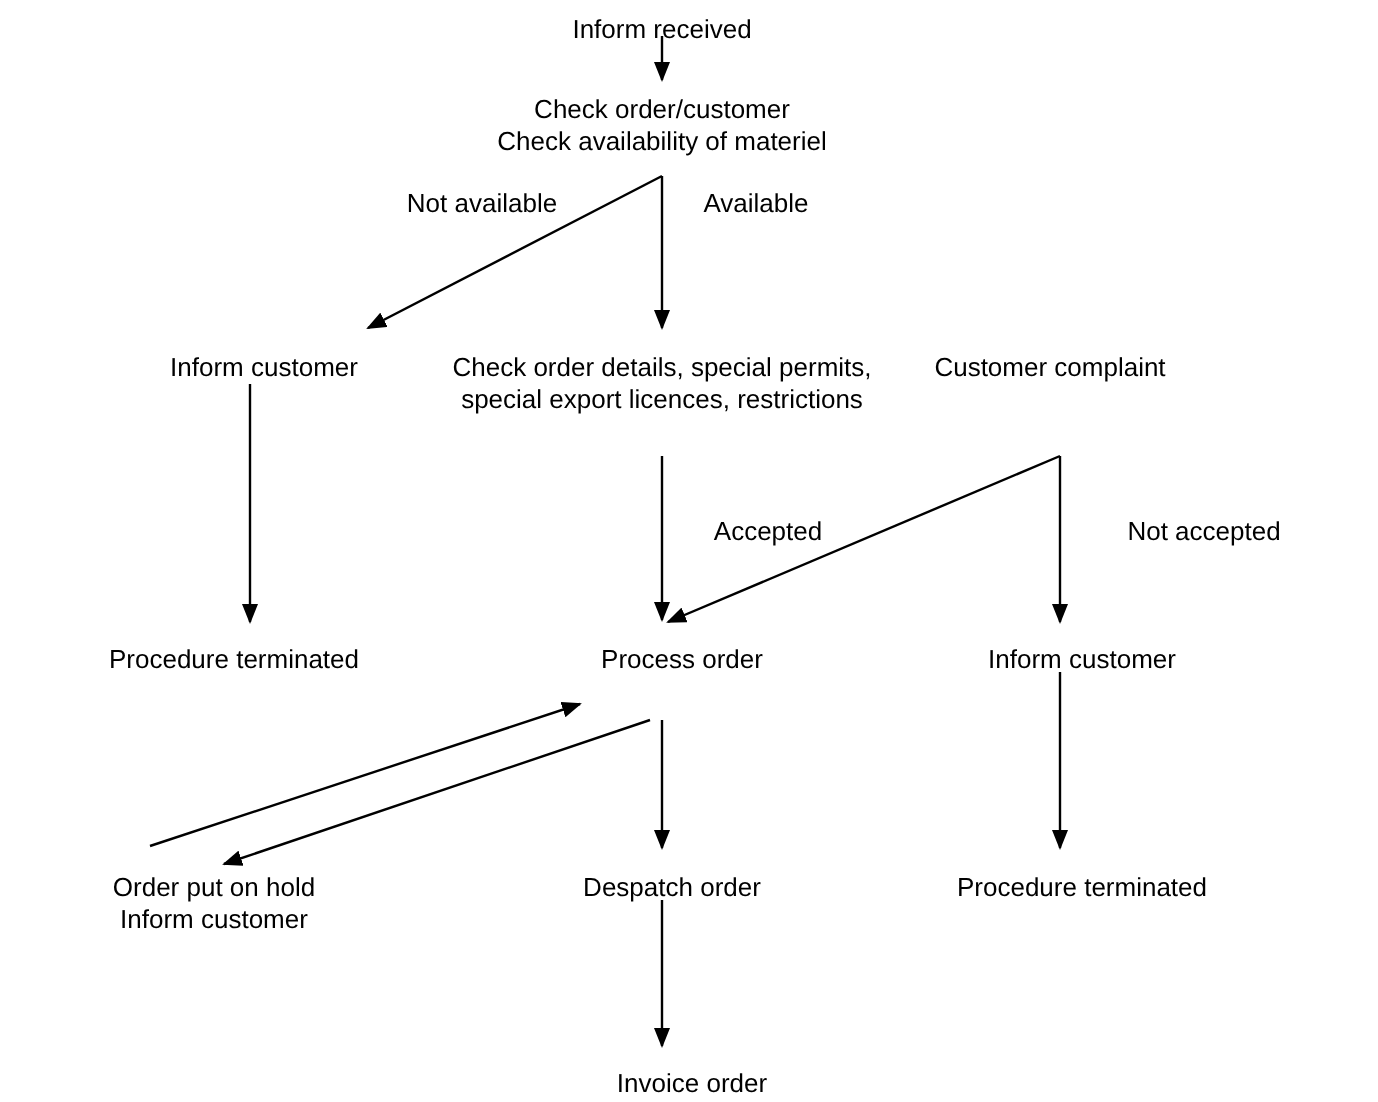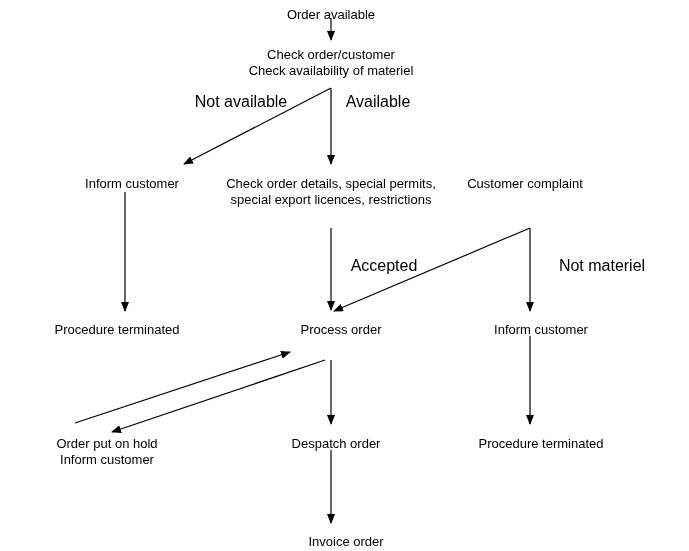--- a/index.html
+++ b/index.html
@@ -36,21 +36,21 @@
     transform: translateX(-50%);
   }
   .node .line {
     display: block;
   }
   .node .line.bold {
     font-weight: bold;
   }
   .edge-label {
     position: absolute;
-    font-size: 16px;
+    font-size: 13px;
     line-height: 16px;
     white-space: nowrap;
     transform: translateX(-50%);
     text-align: center;
   }
 </style>
 </head>
 <body>
 
 <div id="flowchart">
@@ -73,21 +73,21 @@
         <path d="M331,360 L331,424" fill="none" stroke="#000000" stroke-width="1.2" marker-end="url(#arrowhead)"></path>
         <path d="M325,360 L112,432" fill="none" stroke="#000000" stroke-width="1.2" marker-end="url(#arrowhead)"></path>
         <path d="M75,423 L290,352" fill="none" stroke="#000000" stroke-width="1.2" marker-end="url(#arrowhead)"></path>
         <path d="M530,336 L530,424" fill="none" stroke="#000000" stroke-width="1.2" marker-end="url(#arrowhead)"></path>
         <path d="M331,450 L331,523" fill="none" stroke="#000000" stroke-width="1.2" marker-end="url(#arrowhead)"></path>
       </g>
   </svg>
 
   <div id="node-layer">
       <div class="node" style="left: 331px; top: 7px;">
-        <span class="line">Order available</span>
+        <span class="line">Inform received</span>
       </div>
       <div class="node" style="left: 331px; top: 47px;">
         <span class="line">Check order/customer</span>
         <span class="line">Check availability of materiel</span>
       </div>
       <div class="node" style="left: 132px; top: 176px;">
         <span class="line">Inform customer</span>
       </div>
       <div class="node" style="left: 331px; top: 176px;">
         <span class="line">Check order details, special permits,</span>
@@ -116,16 +116,16 @@
         <span class="line">Procedure terminated</span>
       </div>
       <div class="node" style="left: 346px; top: 534px;">
         <span class="line">Invoice order</span>
       </div>
     </div>
   <div id="label-layer">
       <div class="edge-label" style="left: 241px; top: 94px;">Not available</div>
       <div class="edge-label" style="left: 378px; top: 94px;">Available</div>
       <div class="edge-label" style="left: 384px; top: 258px;">Accepted</div>
-      <div class="edge-label" style="left: 602px; top: 258px;">Not materiel</div>
+      <div class="edge-label" style="left: 602px; top: 258px;">Not accepted</div>
     </div>
 
 </div>
 
 </body></html>

